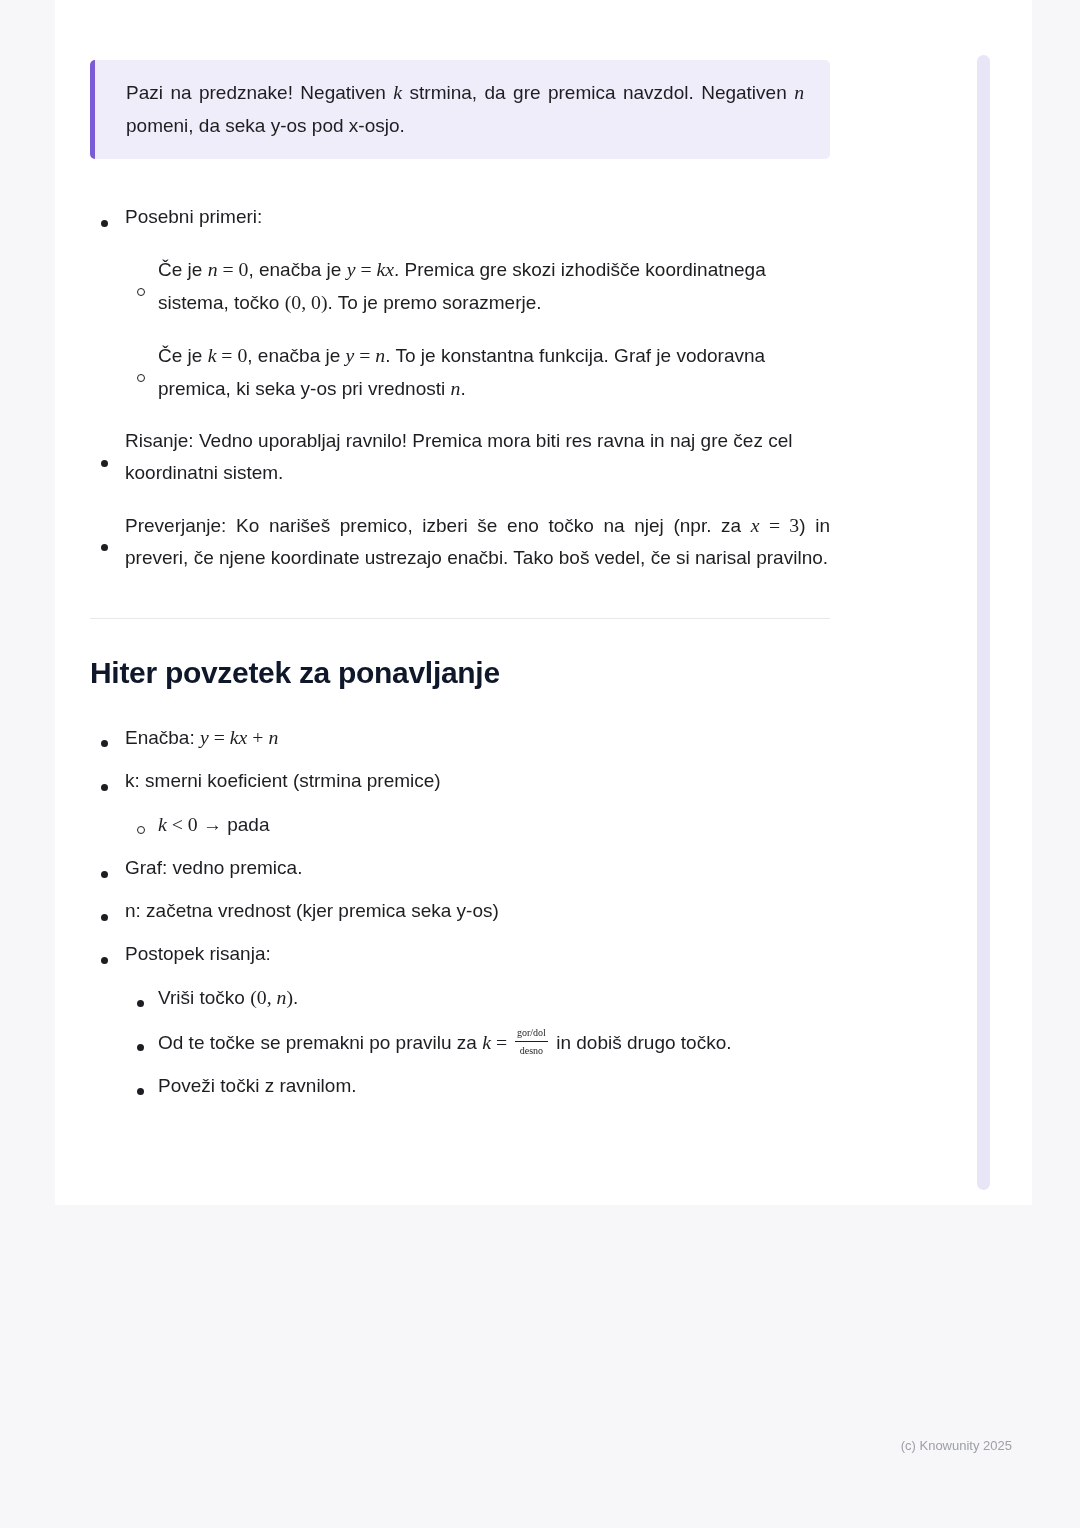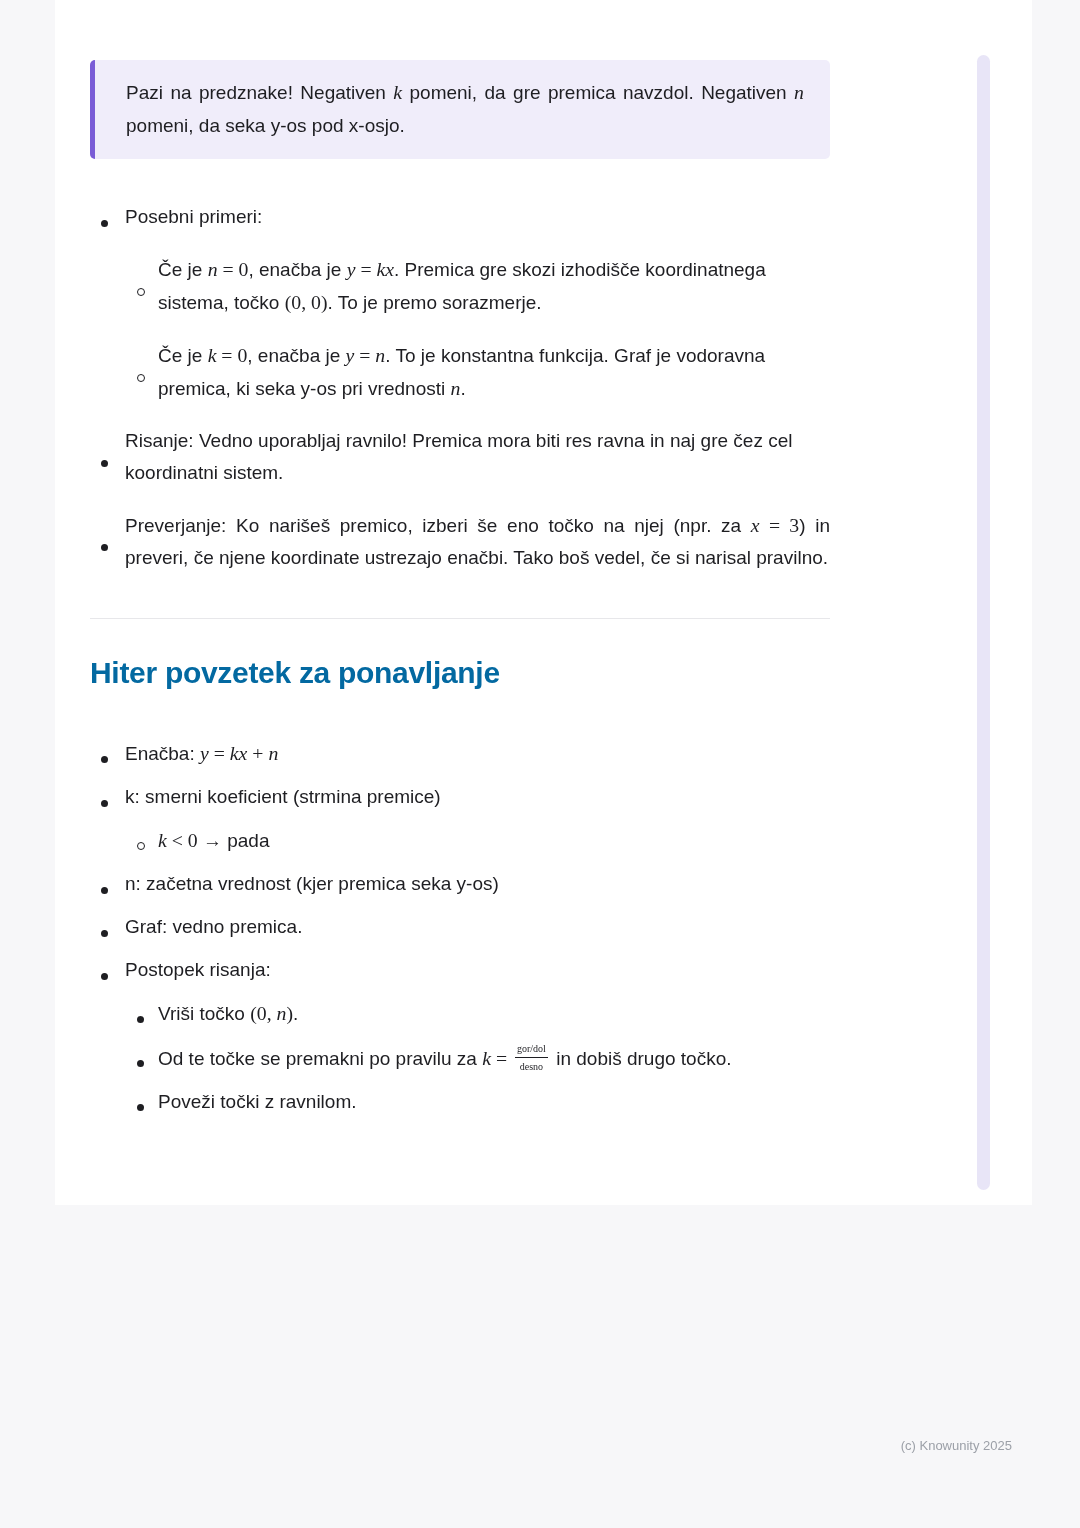--- a/index.html
+++ b/index.html
@@ -34,23 +34,23 @@
   .list2 .item{margin-bottom:11px;}
   .item .marker{flex:0 0 35px;box-sizing:border-box;padding-left:11px;padding-top:12px;}
   .item.lvl2{margin-left:47px;}
   .item.lvl2 .marker{flex:0 0 21px;padding-left:0;}
   .item .body{flex:1;}
   .item .body.just{text-align:justify;}
   .dot{display:block;width:7px;height:7px;border-radius:50%;background:#1e1e22;}
   .ring{display:block;width:6px;height:6px;border-radius:50%;border:1.5px solid #1e1e22;background:transparent;margin-top:-1px;}
   .divider{border:none;border-top:1px solid #e7e7ea;margin:44px 0 0 0;height:0;}
   .summary-heading{
-    margin:36px 0 46px 0;
+    margin:36px 0 30px 0;
     font-size:30px;line-height:36px;font-weight:700;
-    color:#0369a1;letter-spacing:-0.3px;
+    color:#0f172a;letter-spacing:-0.3px;
   }
   .seg-b{font-weight:400;}
   .seg-m{font-family:"Liberation Serif","DejaVu Serif",serif;font-style:italic;font-size:1.04em;}
   .seg-sr{font-family:"Liberation Serif","DejaVu Serif",serif;font-size:1.04em;}
   .frac{
     display:inline-block;vertical-align:-0.55em;text-align:center;
     font-family:"Liberation Serif","DejaVu Serif",serif;
     font-size:10px;line-height:15px;margin:0 3px;
   }
   .frac .num{display:block;border-bottom:1px solid #1e1e22;padding:0 2px 1px 2px;}
@@ -62,21 +62,21 @@
 </style>
 </head>
 <body>
 
 <div class="sheet"></div>
 <div class="scrollbar-thumb"></div>
 
 <div class="content">
 
   <div class="callout">
-    <p><span class="seg-b">Pazi na predznake!</span><span> Negativen </span><span class="seg-m">k</span><span> pomeni, da gre premica navzdol. Negativen </span><span class="seg-m">n</span><span> pomeni, da seka y-os pod x-osjo.</span></p>
+    <p><span class="seg-b">Pazi na predznake!</span><span> Negativen </span><span class="seg-m">k</span><span> strmina, da gre premica navzdol. Negativen </span><span class="seg-m">n</span><span> pomeni, da seka y-os pod x-osjo.</span></p>
   </div>
 
   <div class="list1">
 
     <div class="item lvl1">
       <span class="marker">
           <span class="dot"></span>
         </span>
       <div class="body"><span class="seg-b">Posebni primeri:</span></div>
     </div>
@@ -136,28 +136,28 @@
       <span class="marker">
           <span class="ring"></span>
         </span>
       <div class="body"><span class="seg-m">k</span><span class="seg-sr"> &lt; 0</span><span> → pada</span></div>
     </div>
 
     <div class="item lvl1">
       <span class="marker">
           <span class="dot"></span>
         </span>
-      <div class="body"><span class="seg-b">n: začetna vrednost</span><span> (kjer premica seka y-os)</span></div>
+      <div class="body"><span class="seg-b">Graf:</span><span> vedno </span><span class="seg-b">premica</span><span>.</span></div>
     </div>
 
     <div class="item lvl1">
       <span class="marker">
           <span class="dot"></span>
         </span>
-      <div class="body"><span class="seg-b">Graf:</span><span> vedno </span><span class="seg-b">premica</span><span>.</span></div>
+      <div class="body"><span class="seg-b">n: začetna vrednost</span><span> (kjer premica seka y-os)</span></div>
     </div>
 
     <div class="item lvl1">
       <span class="marker">
           <span class="dot"></span>
         </span>
       <div class="body"><span class="seg-b">Postopek risanja:</span></div>
     </div>
 
     <div class="item lvl2">

